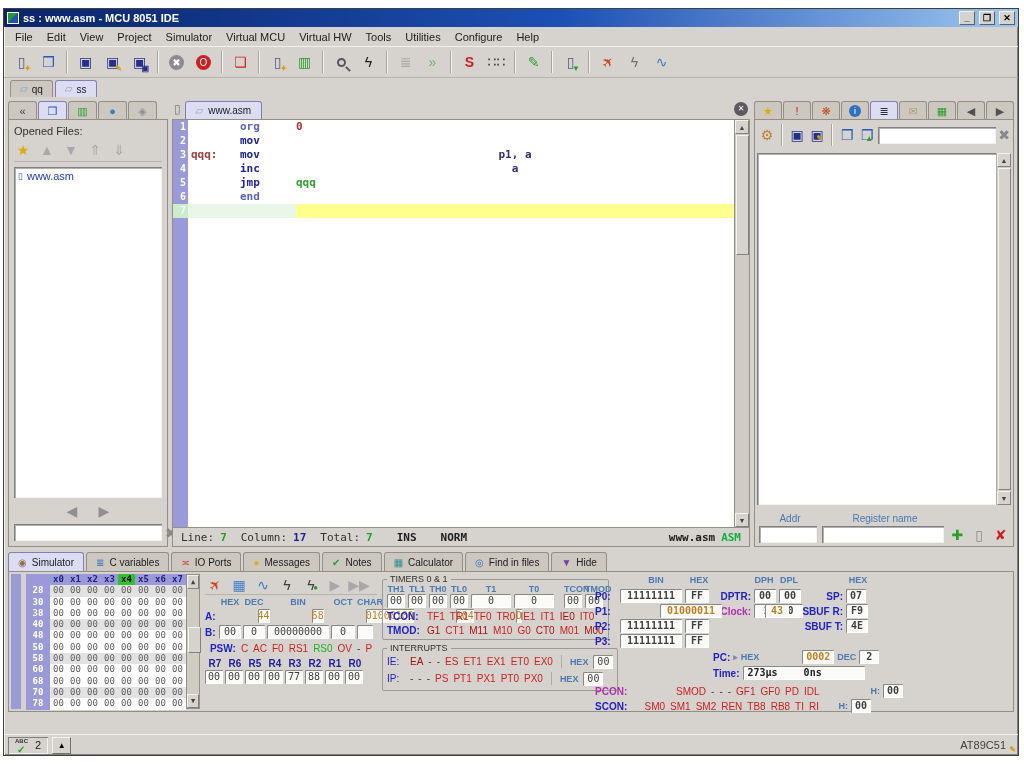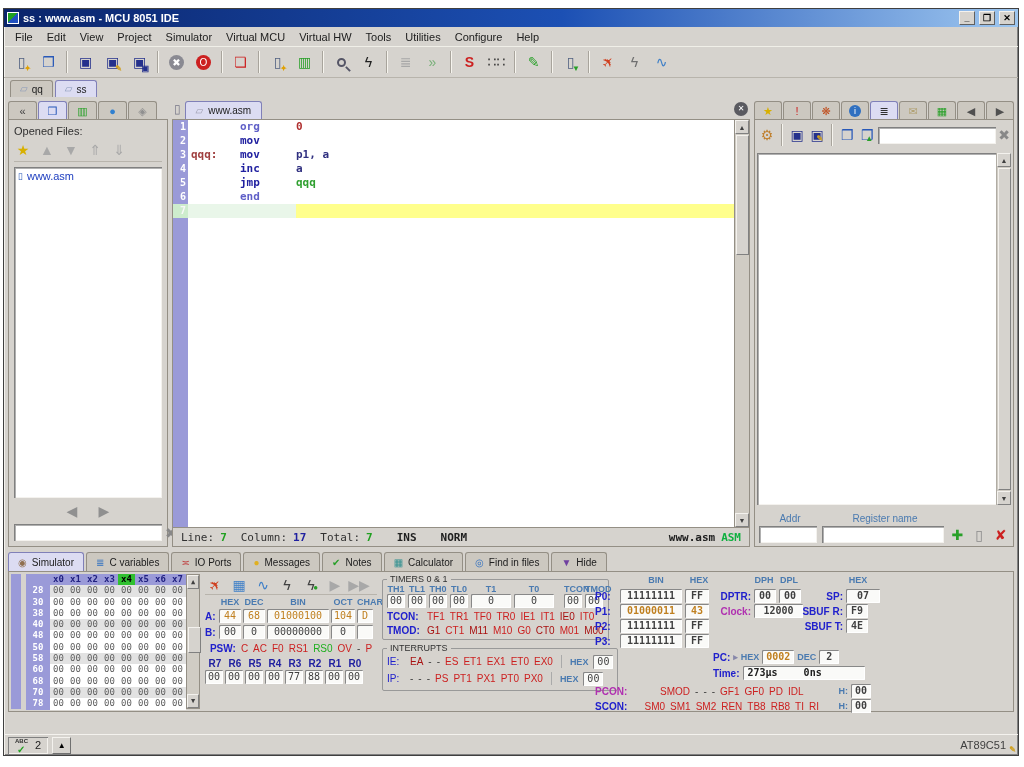--- a/index.html
+++ b/index.html
@@ -65,21 +65,21 @@
   .edbody { flex:1; display:flex; border:1px solid #948f85; background:#fff; min-height:0; }
   .code { flex:1; font-family:"DejaVu Sans Mono",monospace; font-size:11px; font-weight:bold;
           position:relative; overflow:hidden; }
   .code::before { content:''; position:absolute; left:0; top:0; bottom:0; width:15px; background:#9a9ad8; }
   .codeline { display:flex; height:14px; line-height:14px; position:relative; }
   .ln { width:15px; color:#fff; text-align:right; padding-right:2px; font-size:10px; position:relative; }
   .lbl { width:52px; color:#a04040; padding-left:3px; }
   .mn  { width:56px; }
   .op  { flex:1; }
   .kw  { color:#6060c8; } .kwb { color:#2020a0; }
-  .red { color:#b03030; } .navy{ color:#303080; } .green{ color:#30a030; }
+  .red { color:#b03030; } .navy{ color:#303080;text-align:center; } .green{ color:#30a030; }
   .codeline.current .ln { background:#cdeccd; color:#f8f8f8; }
   .codeline.current .lbl, .codeline.current .mn { background:#e9f6e9; }
   .codeline.current .op { background:#ffff8c; }
   .vscroll { width:15px; background:#d0ccc4; border-left:1px solid #948f85; position:relative; flex:0 0 auto; }
   .sarr { position:absolute; left:0; width:100%; height:14px; font-size:7px; line-height:13px; text-align:center;
           background:#d6d3ce; border:1px solid; border-color:#f4f2ee #808080 #808080 #f4f2ee; color:#404040; }
   .sarr.up{ top:0; } .sarr.dn{ bottom:0; }
   .sthumb { position:absolute; left:1px; width:13px; background:#d6d3ce;
             border:1px solid; border-color:#f4f2ee #808080 #808080 #f4f2ee; }
   .edstatus { height:19px; display:flex; align-items:center; gap:6px; padding:0 8px;
@@ -128,21 +128,21 @@
   .simtb { height:20px; display:flex; gap:4px; align-items:center; border-bottom:1px solid #b8b4ac; }
   .simtb .tbtn { width:20px; height:18px; }
   .hdrrow { display:flex; gap:2px; margin-top:2px; }
   .hdrrow span { color:#4a7ab0; font-weight:bold; font-size:9px; text-align:center; }
   .regrow { display:flex; gap:2px; align-items:center; margin-top:2px; }
   .reglabel { width:12px; color:#2020cc; font-weight:bold; }
   .vbox { background:#fafaf8; box-shadow:inset 1px 1px #888, inset -1px -1px #fff;
           font-family:"DejaVu Sans Mono",monospace; font-size:10px; height:14px; line-height:14px;
           text-align:center; color:#404040; border-radius:1px; }
   .w-lab{width:12px;} .w-hex{width:22px;} .w-dec{width:22px;} .w-bin{width:62px;} .w-oct{width:24px;} .w-chr{width:16px;}
-  .chg { color:#c08020; }
+  .chg { color:#c08020;margin-left:40px; }
   .pswrow { display:flex; gap:5px; justify-content:center; margin-top:4px; font-weight:bold; }
   .psw-label { color:#2020cc; }
   .bits { display:flex; gap:5px; font-weight:normal; }
   .b-r { color:#cc2020; } .b-rb { color:#a81010; } .b-g { color:#1faf1f; } .b-d { color:#404040; }
   .rnames { display:flex; margin-top:4px; }
   .rnames span { width:20px; text-align:center; color:#2020a0; font-weight:bold; }
   .rvals { display:flex; gap:2px; margin-top:1px; }
   .rvals .vbox { width:18px; }
   
   .timcol { width:208px; flex:0 0 auto; display:flex; flex-direction:column; gap:3px; }
@@ -852,21 +852,21 @@
         <span class="hd" style="left:183px;width:22px">DPL</span>
         <span class="hd" style="left:252px;width:22px">HEX</span>
 
         <div class="pg" style="left:118px;top:15px">
           <span class="mlab">DPTR:</span>
           <span class="vbox" style="width:22px">00</span>
           <span class="vbox" style="width:22px">00</span>
         </div>
         <div class="pg" style="left:204px;top:15px">
           <span class="rlab">SP:</span>
-          <span class="vbox" style="width:34px">07</span>
+          <span class="vbox" style="width:20px">07</span>
         </div>
         <div class="pg" style="left:118px;top:30px">
           <span class="mlab maglab">Clock:</span>
           <span class="vbox" style="width:49px">12000</span>
         </div>
         <div class="pg" style="left:204px;top:30px">
           <span class="rlab">SBUF R:</span>
           <span class="vbox" style="width:22px">F9</span>
         </div>
         <div class="pg" style="left:204px;top:45px">
@@ -878,21 +878,21 @@
           <span class="pc-ic">▸</span>
           <span class="hexlab">HEX</span>
           <span class="vbox chg" style="width:32px">0002</span>
           <span class="hexlab">DEC</span>
           <span class="vbox" style="width:20px">2</span>
         </div>
         <div class="pg" style="left:118px;top:92px">
           <span style="color:#2020cc">Time:</span>
           <span class="vbox timebox"><span class="t1">273µs</span><span class="t2">0ns</span></span>
         </div>
-        <div class="pg" style="left:0;top:110px;width:276px">
+        <div class="pg" style="left:0;top:110px;width:308px">
           <span class="maglab" style="width:34px">PCON:</span>
           <span class="bits bitflex" id="pconbits">
               <span class="b-r">SMOD</span>
               <span class="b-d">-</span>
               <span class="b-d">-</span>
               <span class="b-d">-</span>
               <span class="b-r">GF1</span>
               <span class="b-r">GF0</span>
               <span class="b-r">PD</span>
               <span class="b-r">IDL</span>

